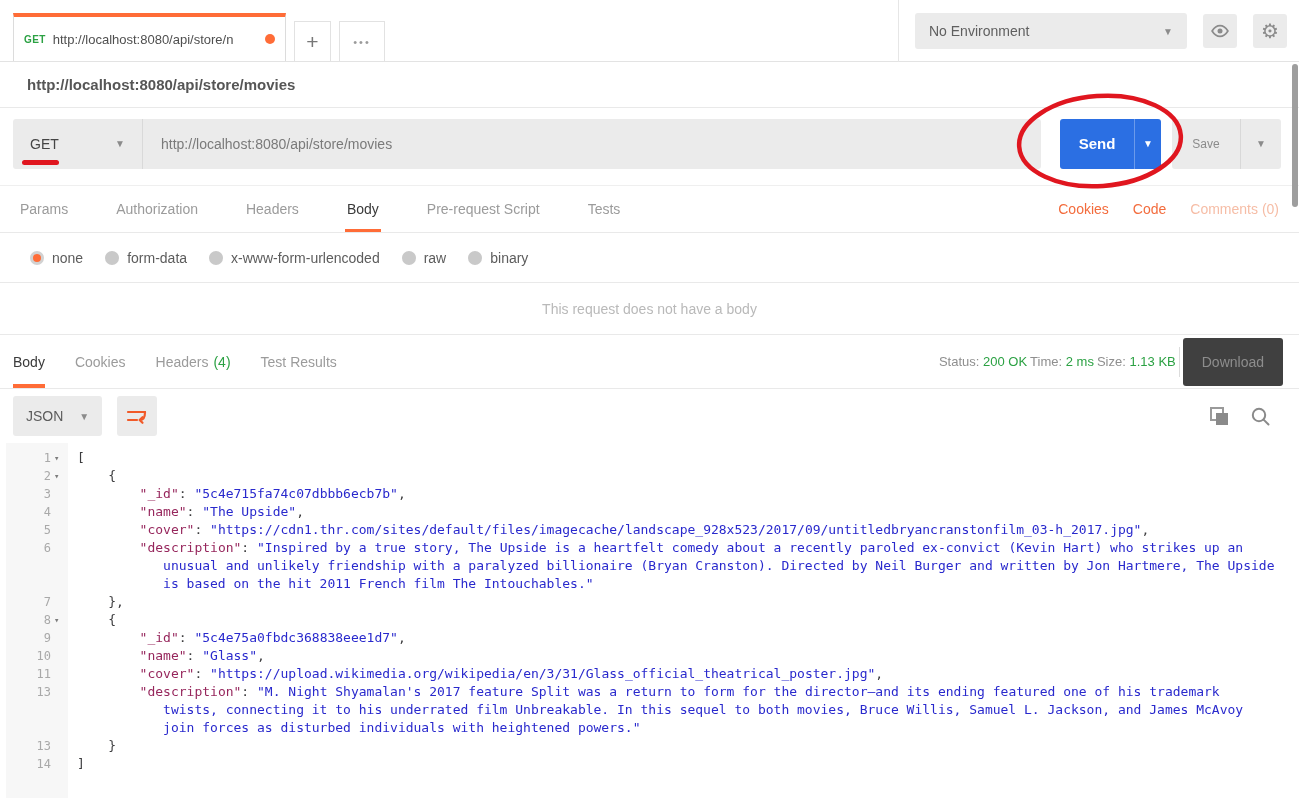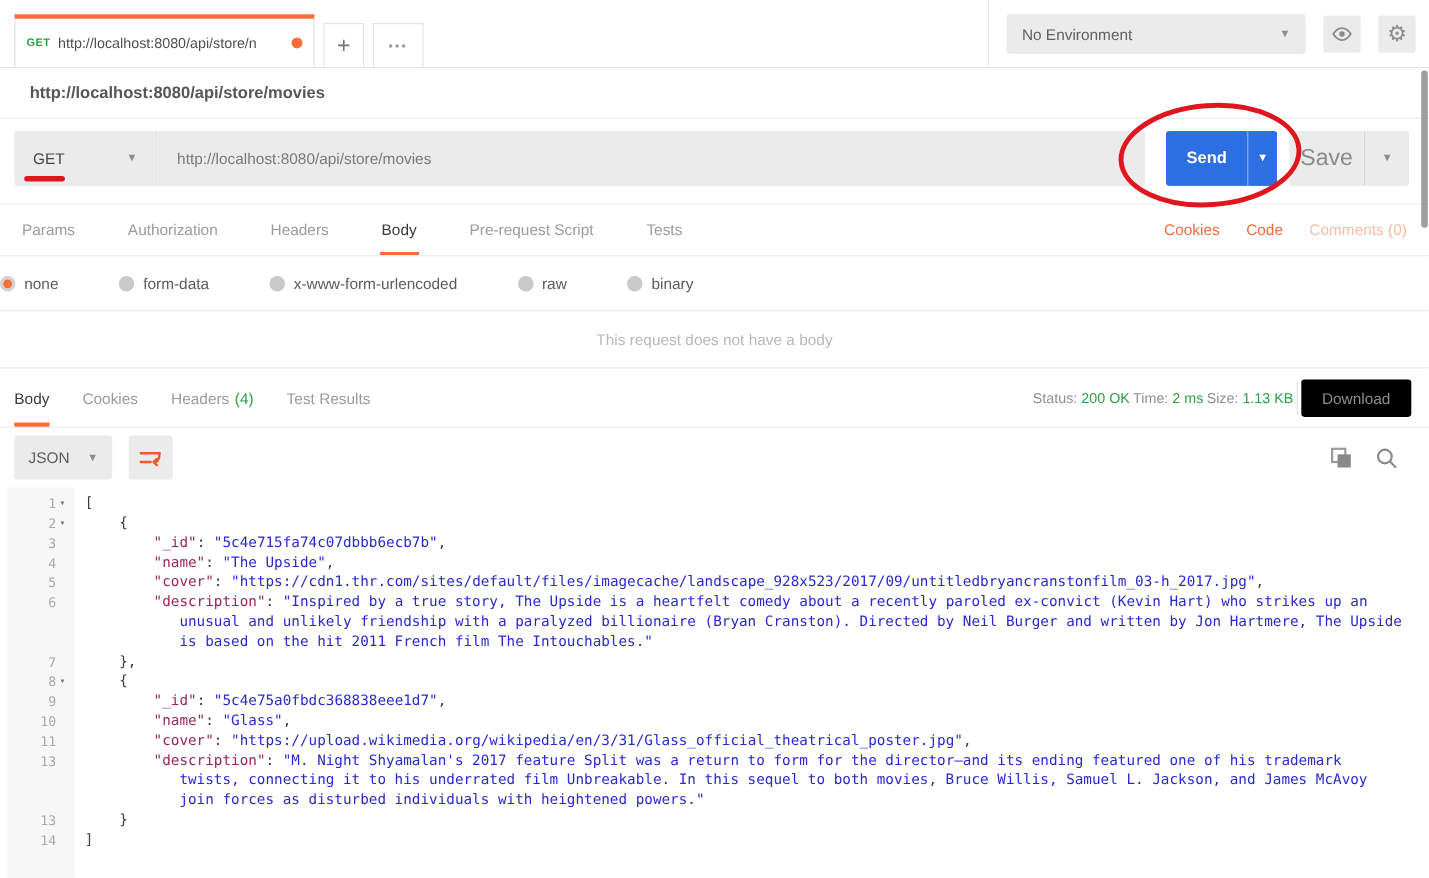--- a/index.html
+++ b/index.html
@@ -41,52 +41,52 @@
   .method-select{width:130px;height:50px;background:#ebebeb;display:flex;align-items:center;padding:0 17px;
       border-right:1px solid #d9d9d9;border-radius:3px 0 0 3px;font-size:14px;color:#454545;cursor:pointer}
   .url-input{flex:1;height:50px;background:#ebebeb;border:none;outline:none;padding:0 18px;font-size:14px;
       color:#7a7a7a;font-family:"Liberation Sans",sans-serif;border-radius:0 3px 3px 0}
   .send-group{display:flex;margin-left:19px;height:50px;border-radius:3px;overflow:hidden;flex-shrink:0}
   .send-main{background:var(--blue);color:#fff;font-size:15px;font-weight:bold;display:flex;align-items:center;
       justify-content:center;width:74px;cursor:pointer}
   .send-caret{background:var(--blue);width:27px;border-left:1px solid rgba(255,255,255,.3);display:flex;
       align-items:center;justify-content:center;color:#fff;font-size:10px;cursor:pointer}
   .save-group{display:flex;margin-left:11px;height:50px;border-radius:3px;overflow:hidden;flex-shrink:0}
-  .save-main{background:#ebebeb;color:#8b8b8b;font-size:21px;display:flex;align-items:center;justify-content:center;
+  .save-main{background:#ebebeb;color:#8b8b8b;font-size:12px;display:flex;align-items:center;justify-content:center;
       width:68px;cursor:pointer}
   .save-caret{background:#ebebeb;width:41px;border-left:1px solid #d8d8d8;display:flex;align-items:center;
       justify-content:center;color:#8b8b8b;font-size:10px;cursor:pointer}
 
   
   .req-tabs{height:47px;display:flex;align-items:stretch;padding:0 20px 0 18px;border-bottom:1px solid #e9e9e9}
   .rtab{display:flex;align-items:center;padding:0 2px;margin-right:44px;font-size:14px;color:#9b9b9b;cursor:pointer}
   .rtab.active{color:#3a3a3a;box-shadow:inset 0 -3px 0 var(--orange)}
   .meta-links{margin-left:auto;display:flex;align-items:center;gap:24px}
   .mlink{font-size:14px;color:#f36c3d;cursor:pointer}
   .mlink.dim{color:#f6bda6}
 
   
-  .body-types{height:50px;display:flex;align-items:center;gap:55px;border-bottom:1px solid #e9e9e9}
+  .body-types{height:50px;display:flex;align-items:center;padding-left:30px;gap:22px;border-bottom:1px solid #e9e9e9}
   .btype{display:flex;align-items:center;gap:8px;font-size:14px;color:#5c5c5c;cursor:pointer}
   .radio{width:14px;height:14px;border-radius:50%;background:#c9c9c9;flex-shrink:0}
   .radio.sel{width:14px;height:14px;border:3px solid #d2d2d2;background:var(--orange)}
 
   .empty-row{height:52px;display:flex;align-items:center;justify-content:center;font-size:14px;color:#b9b9b9;
       border-bottom:1px solid #e9e9e9}
 
   
   .resp-header{height:54px;display:flex;align-items:stretch;padding:0 16px 0 13px;border-bottom:1px solid #e9e9e9}
   .resptab{display:flex;align-items:center;margin-right:30px;font-size:14px;color:#9b9b9b;cursor:pointer;gap:5px}
   .resptab.active{color:#3a3a3a;box-shadow:inset 0 -4px 0 var(--orange)}
   .count{color:var(--green)}
   .resp-meta{margin-left:auto;display:flex;align-items:center;gap:3px}
   .meta-pair{font-size:13px;color:#8f8f8f;white-space:nowrap}
   .meta-val{color:var(--green)}
   .vdiv{width:1px;height:30px;background:#dcdcdc}
-  .download-btn{height:34px;padding:0 19px;background:#000000;border-radius:3px;display:flex;align-items:center;
+  .download-btn{height:48px;padding:0 19px;background:#404040;border-radius:3px;display:flex;align-items:center;
       font-size:14px;color:#8d8d8d;cursor:pointer}
 
   
   .resp-toolbar{height:54px;display:flex;align-items:center;padding:0 28px 0 13px;gap:13px}
   .seg{display:flex;background:#ebebeb;border-radius:3px;height:40px;align-items:center}
   .seg-item{padding:0 23px;font-size:14px;color:#a3a3a3;height:40px;display:flex;align-items:center;cursor:pointer}
   .seg-item.active{color:#3c3c3c}
   .fmt-select{height:40px;background:#ebebeb;border-radius:3px;display:flex;align-items:center;padding:0 13px;
       font-size:14px;color:#5c5c5c;gap:16px;cursor:pointer}
   .fmt-select .caret{margin-left:0}

